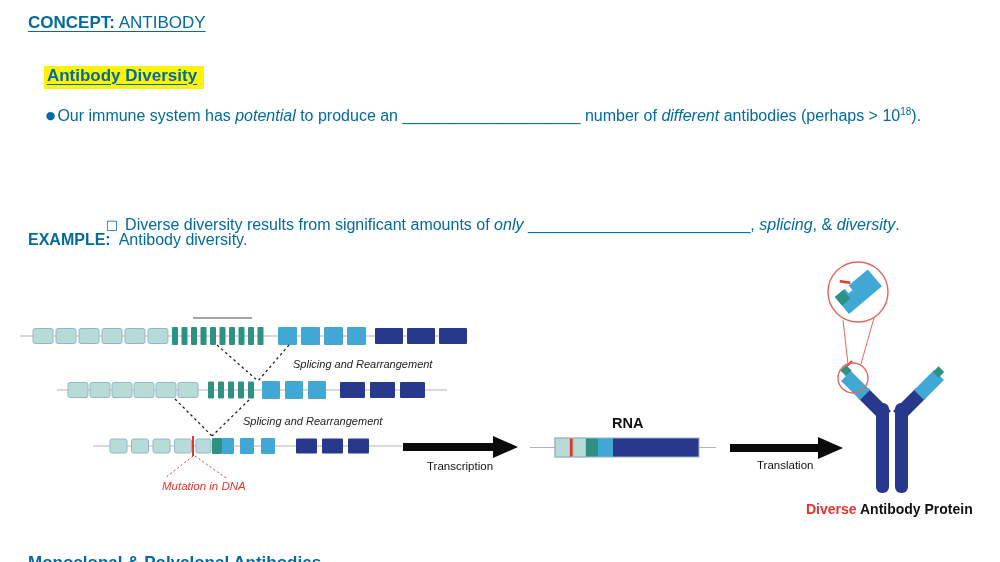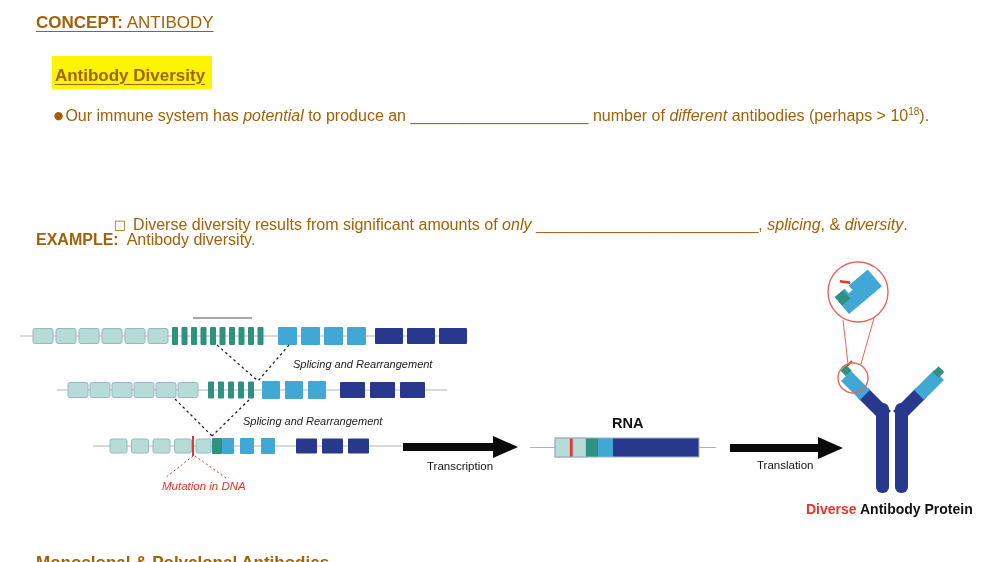--- a/index.html
+++ b/index.html
@@ -1,24 +1,24 @@
 <!DOCTYPE html>
 <html><head>
 <meta charset="utf-8">
 <style>
   html,body{margin:0;padding:0;background:#e9e9e9;}
   .page{
     position:relative;width:1000px;height:562px;background:#ffffff;
     overflow:hidden;font-family:"Liberation Sans",sans-serif;color:#111;
   }
-  .txt{position:absolute;white-space:pre;font-size:16px;color:#a16207;margin-left:8px;}
+  .txt{position:absolute;white-space:pre;font-size:16px;color:#0369a1;}
   #concept-line{left:28px;top:13px;font-size:17px;text-decoration:underline;text-underline-offset:3px;}
   #section-title-line{left:25px;top:46px;font-size:17px;}
   #section-title-line .hl{
-    background:#fcf400;padding:10px 7px 4px 3px;font-weight:bold;
+    background:#fcf400;padding:0 7px 4px 3px;font-weight:bold;
     text-decoration:underline;text-underline-offset:3px;
   }
   #b1{left:28px;top:88px;}
   #sub1{left:88px;top:125px;}
   #b2{left:28px;top:162px;}
   #sub2{left:88px;top:198px;}
   #example{left:28px;top:231px;}
   #bottom-cut{left:28px;top:553px;font-size:17px;font-weight:bold;}
   .mk-dot{font-size:11px;vertical-align:2px;margin-right:2px;font-family:"DejaVu Sans",sans-serif;}
   .mk-sq{font-size:13px;vertical-align:1px;margin-right:7px;font-family:"DejaVu Sans",sans-serif;}

